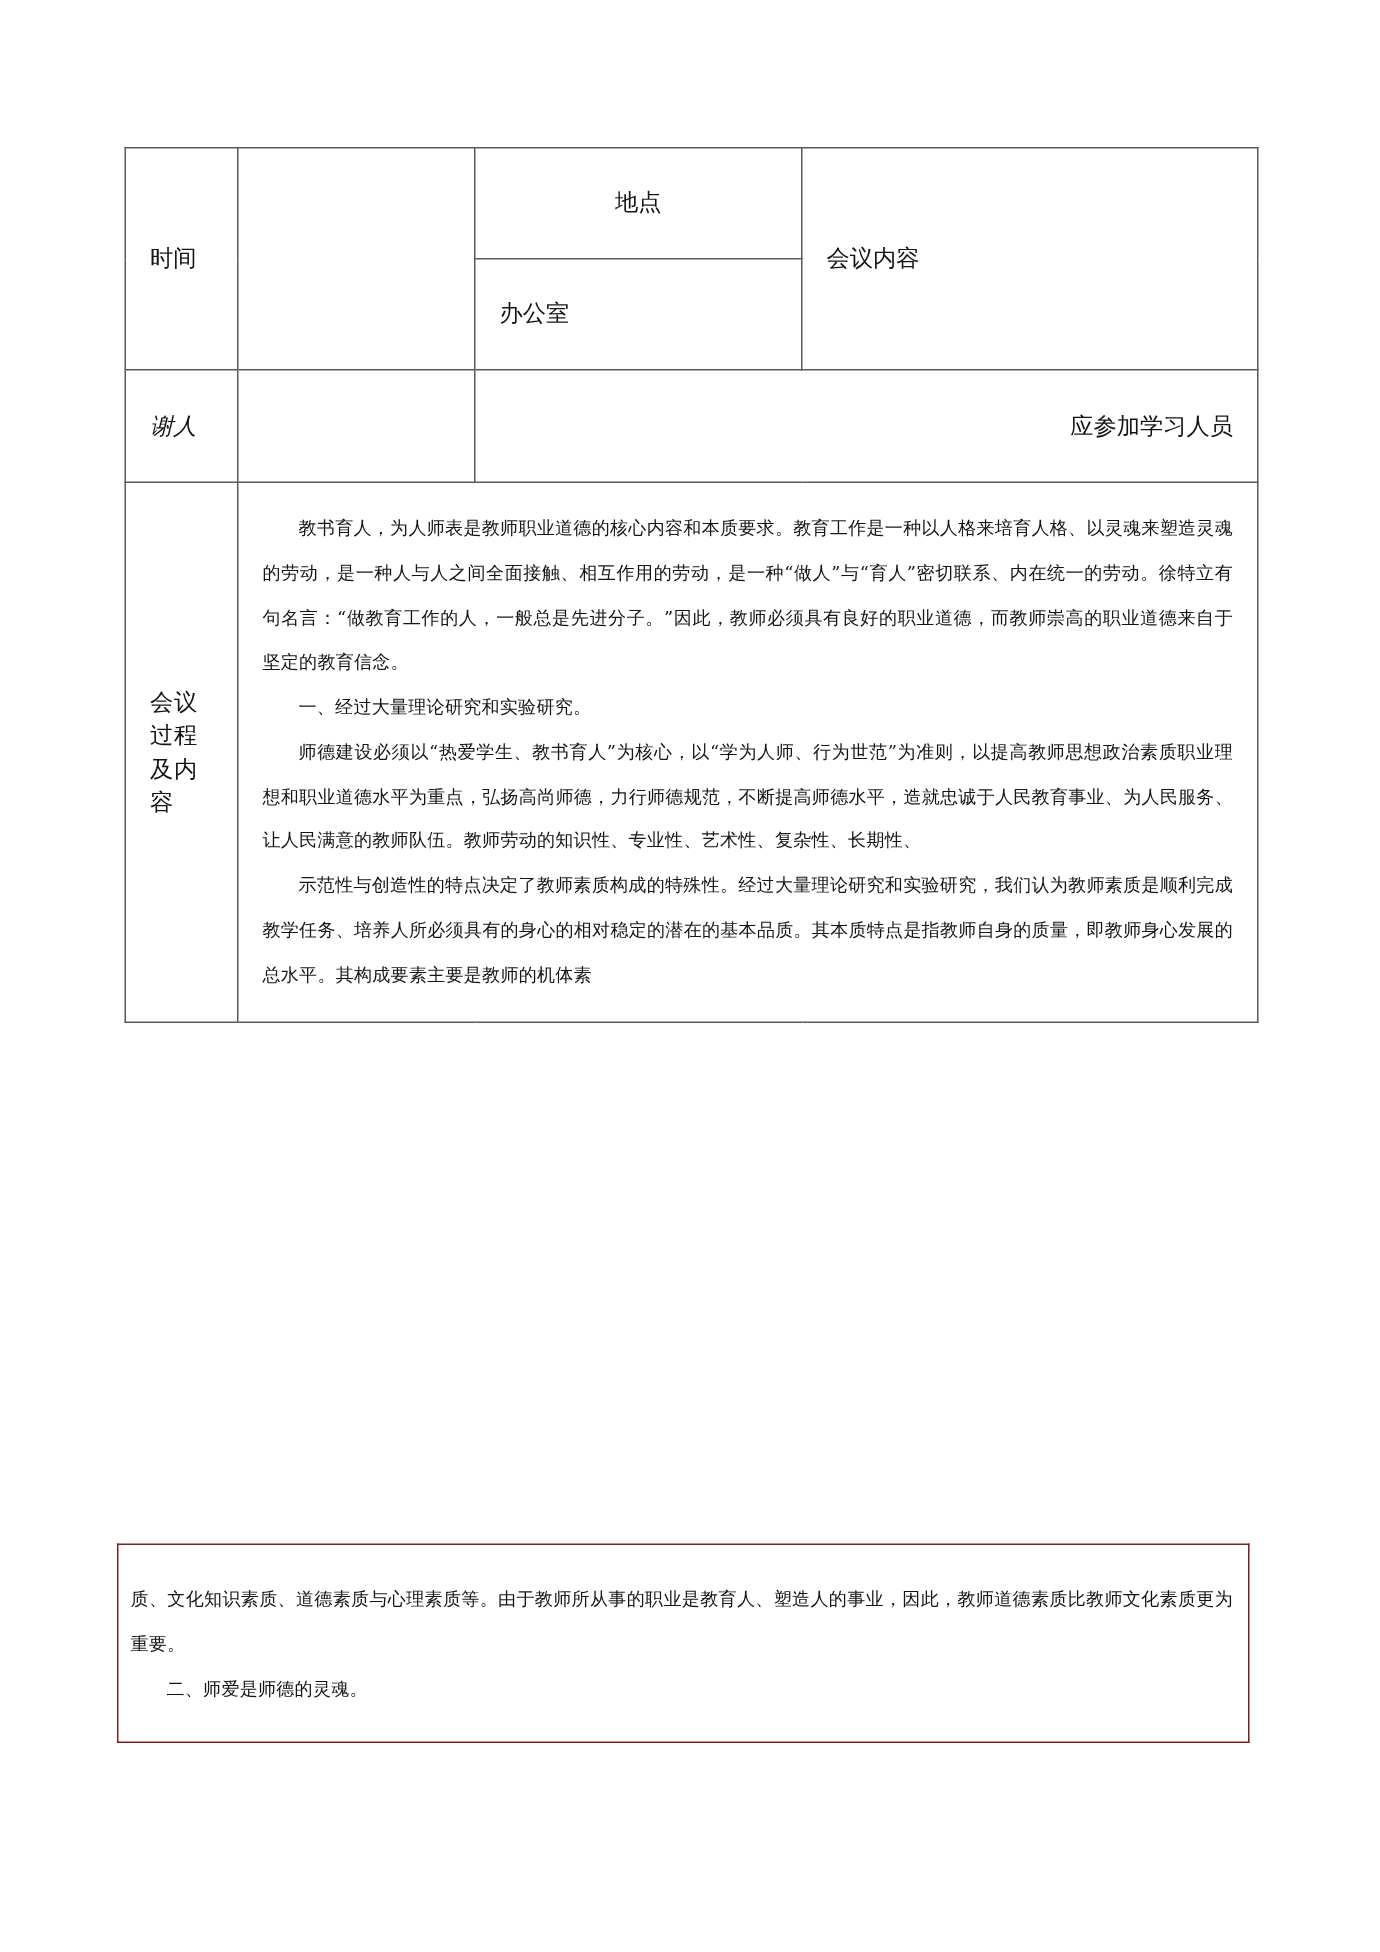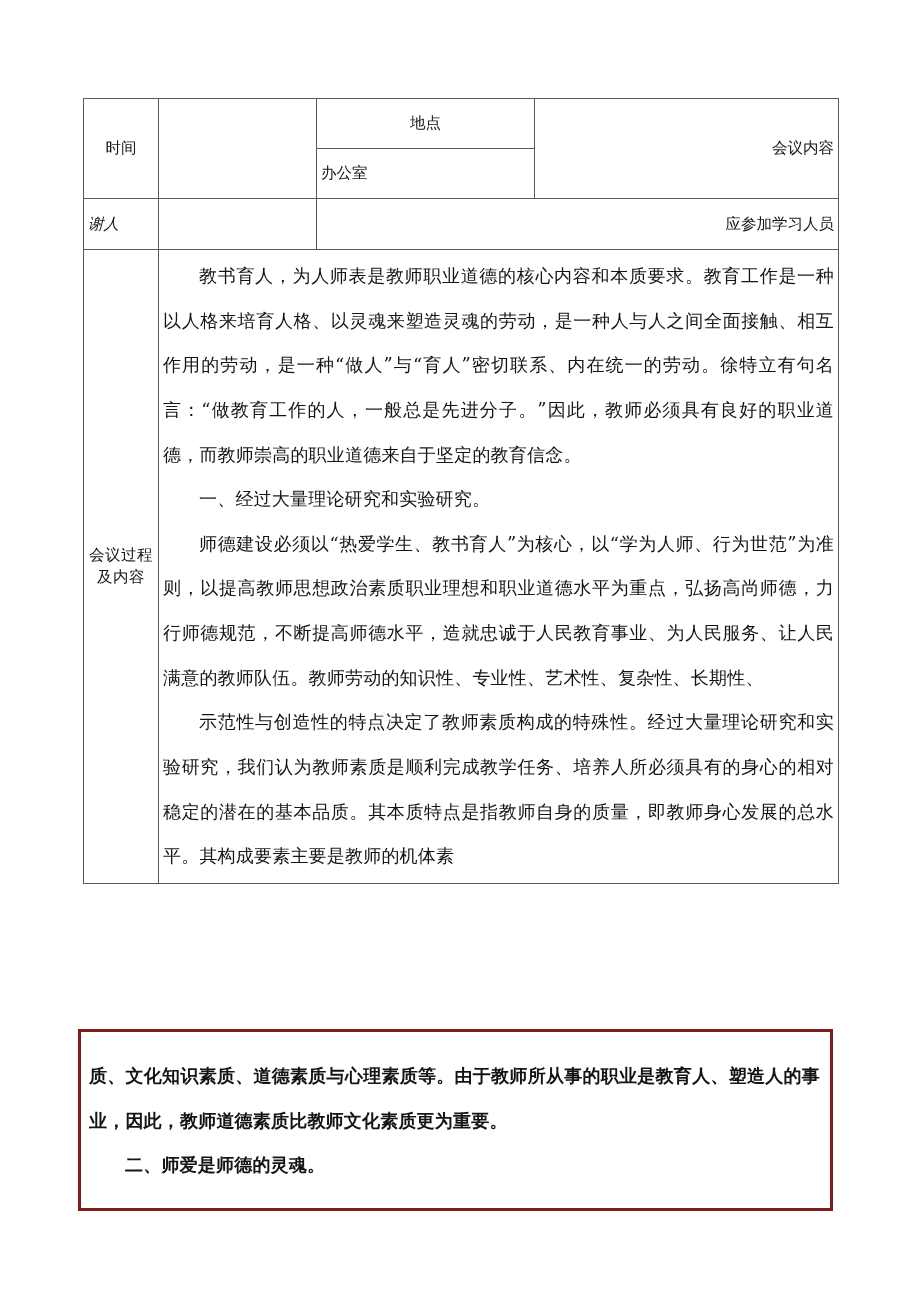--- a/index.html
+++ b/index.html
@@ -29,67 +29,65 @@
   .tbl-main {
     position: absolute;
     left: 83px;
     top: 98px;
     width: 755px;
     border-collapse: collapse;
     table-layout: fixed;
   }
   .tbl-main td {
     border: 1px solid #5a5a5a;
-    padding: 4px;
+    padding: 16px;
     vertical-align: middle;
     font-size: 15.5px;
     line-height: 1.45;
     color: #141414;
   }
 
   .cell-label-time {
     width: 75px;
-    text-align: center;
     height: 82px;
   }
   .cell-time-value {
     width: 158px;
   }
   .cell-place-label {
     text-align: center;
     height: 41px;
     padding-bottom: 2px;
   }
   .cell-place-value {
     height: 41px;
     text-align: left;
     padding-left: 5px;
     margin-top: 27px;
   }
   .cell-meeting-topic {
-    text-align: right;
+    text-align: left;
     padding-left: 7px;
     vertical-align: middle;
   }
   .cell-label-recorder {
     width: 75px;
     text-align: left;
     padding-left: 4px;
     height: 42px;
     font-style: italic;
   }
   .cell-recorder-value { }
   .cell-attendees {
     text-align: right;
     padding-left: 5px;
   }
 
   .cell-proc-label {
     width: 75px;
-    text-align: center;
     vertical-align: middle;
     line-height: 2.45;
     font-size: 15.5px;
     padding: 0 6px;
   }
   .cell-proc-label .proc-inner {
     display: block;
     letter-spacing: 0.5px;
   }
 
@@ -101,32 +99,31 @@
   
   .tbl-cont {
     position: absolute;
     left: 78px;
     top: 1029px;
     width: 755px;
     border-collapse: collapse;
     table-layout: fixed;
   }
   .tbl-cont td {
-    border: 3px solid #7f1d1d;
+    border: 1px solid #7f1d1d;
     padding: 22px 10px 20px 8px;
     vertical-align: top;
     font-size: 15.5px;
     color: #141414;
-    font-weight: bold;
   }
 
   
   p.para {
     margin: 0 0 0 0;
-    font-size: 18px;
+    font-size: 12px;
     line-height: 2.48;
     text-align: justify;
     text-justify: inter-ideograph;
     letter-spacing: 0.2px;
     color: #141414;
     font-family: "DejaVu Serif", "Liberation Serif", serif;
   }
   p.para.indent {
     text-indent: 2em;
   }

